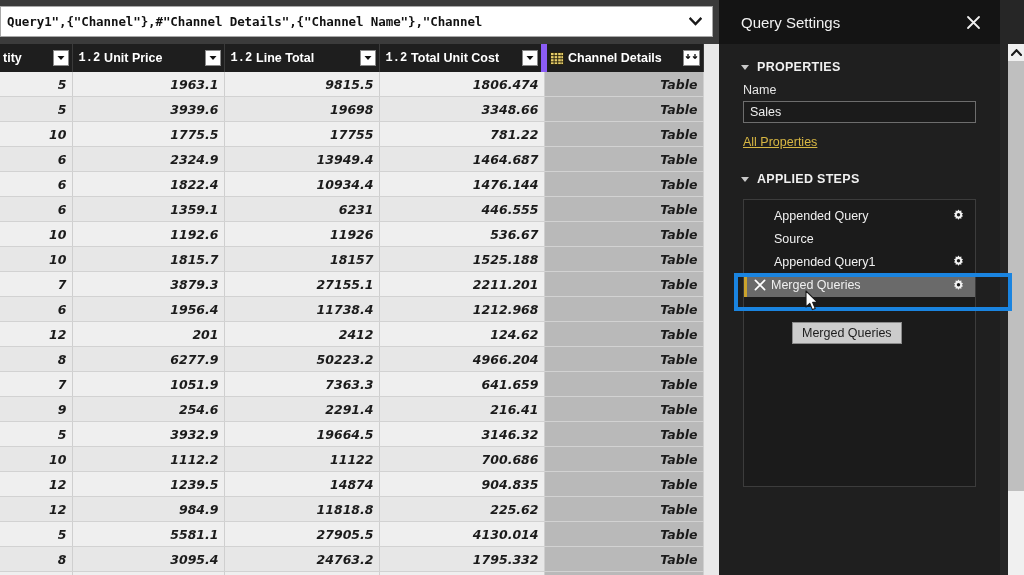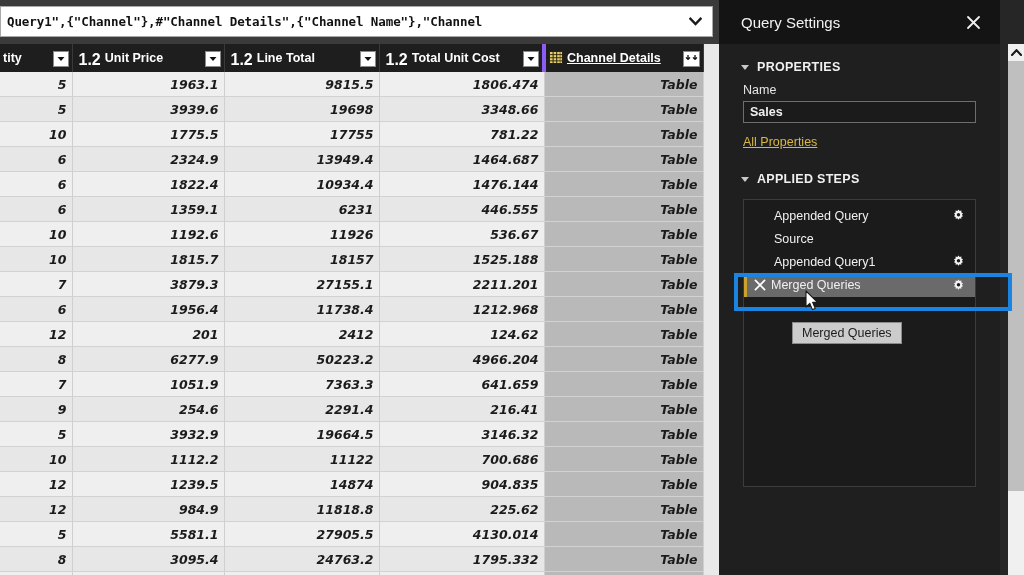--- a/index.html
+++ b/index.html
@@ -83,38 +83,37 @@
     font-weight: bold;
     text-align: left;
     vertical-align: middle;
     border-right: 1px solid #3a3a3a;
     white-space: nowrap;
     overflow: hidden;
   }
   th.sel-col {
     background: #ab8c1f;
     color: #1a1a1a;
-    border-left: 4px solid #8b5cf6;
+    border-left: 6px solid #8b5cf6;
     border-right: 2px solid #f2f2f2;
-    text-decoration: underline;
   }
   .th-inner {
     display: flex;
-    align-items: flex-start;
+    align-items: center;
     height: 14px;
     padding: 0 3px;
     gap: 4px;
   }
   .th-label { flex: 1; overflow: hidden; white-space: nowrap; }
   .type-badge {
-    font-size: 16px;
+    font-size: 12px;
     font-weight: bold;
     color: #ffffff;
     padding-left: 3px;
-    font-family: Liberation Sans, sans-serif;
+    font-family: Liberation Mono, monospace;
   }
   .filter-btn {
     flex: 0 0 16px;
     width: 16px; height: 16px;
     background: #ffffff;
     border: 1px solid #8a8a8a;
     display: flex;
     align-items: center;
     justify-content: center;
     box-sizing: border-box;
@@ -242,21 +241,20 @@
     margin: 0 24px 0 24px;
     height: 22px;
     background: #1b1b1b;
     border: 1px solid #6d6d6d;
     color: #efefef;
     font-size: 12.5px;
     display: flex;
     align-items: center;
     padding-left: 6px;
     box-sizing: border-box;
-    font-weight: bold;
   }
   .all-props {
     display: inline-block;
     margin: 12px 0 0 24px;
     color: #d8b743;
     font-size: 12.5px;
     text-decoration: underline;
     cursor: pointer;
   }
 

